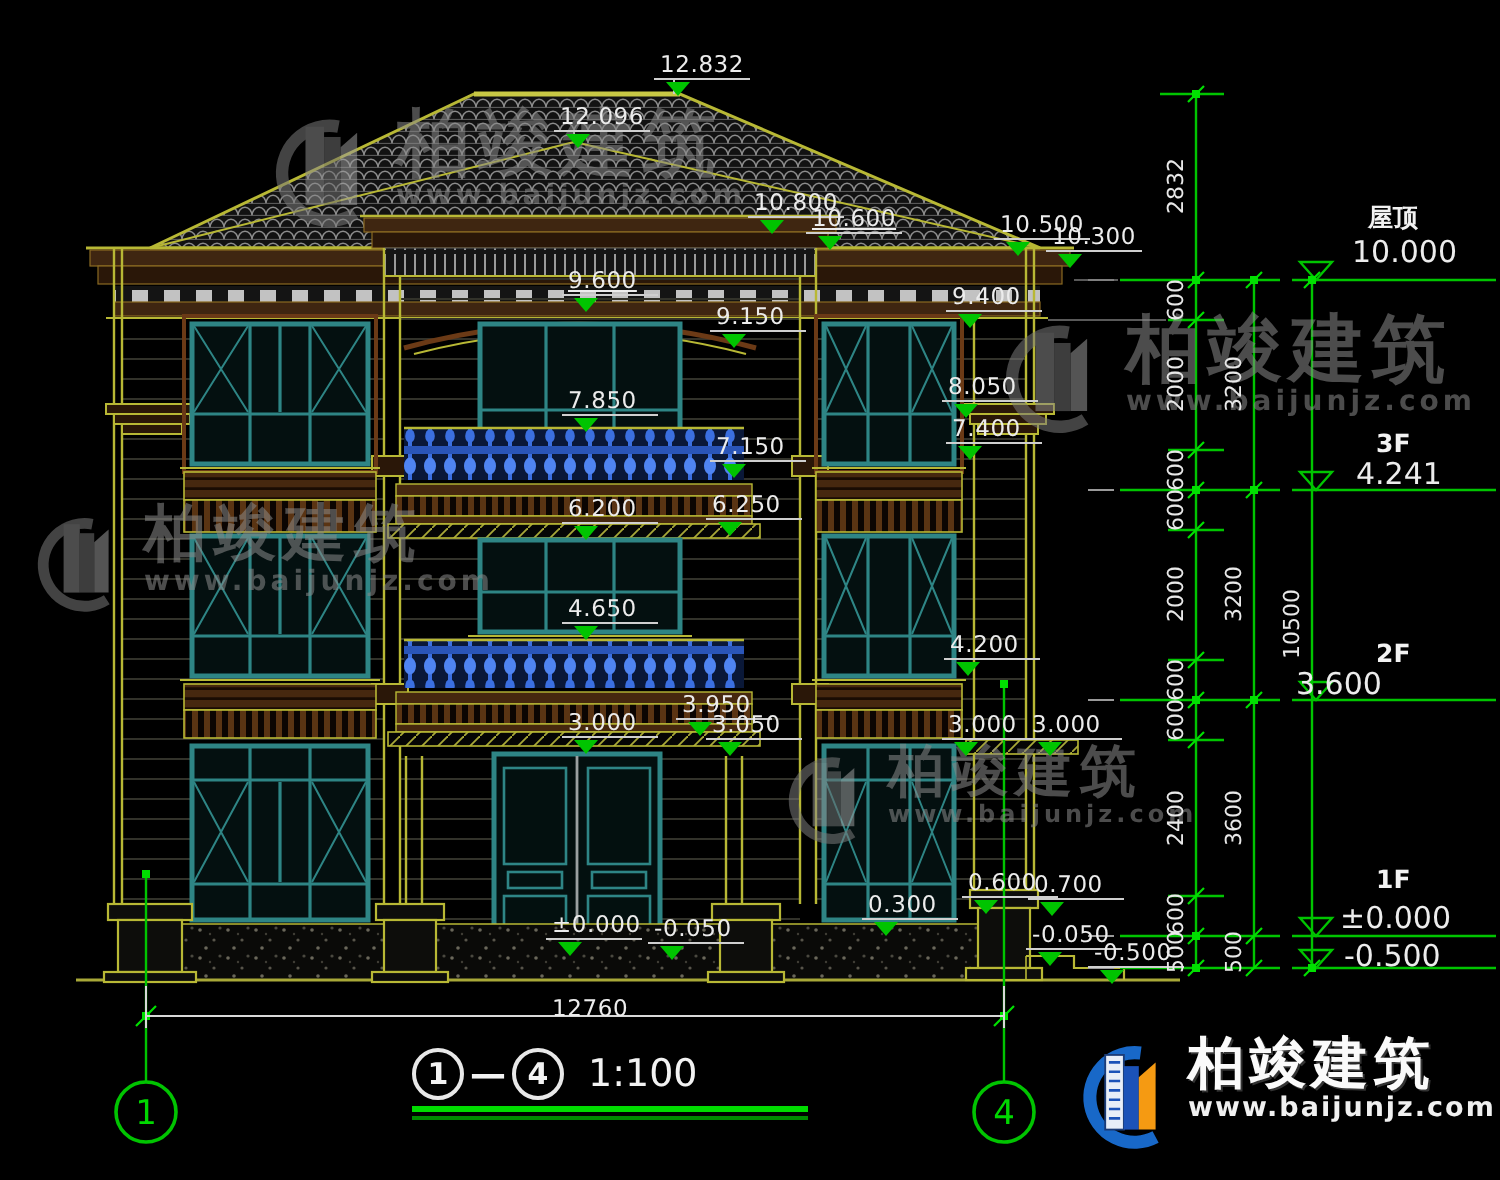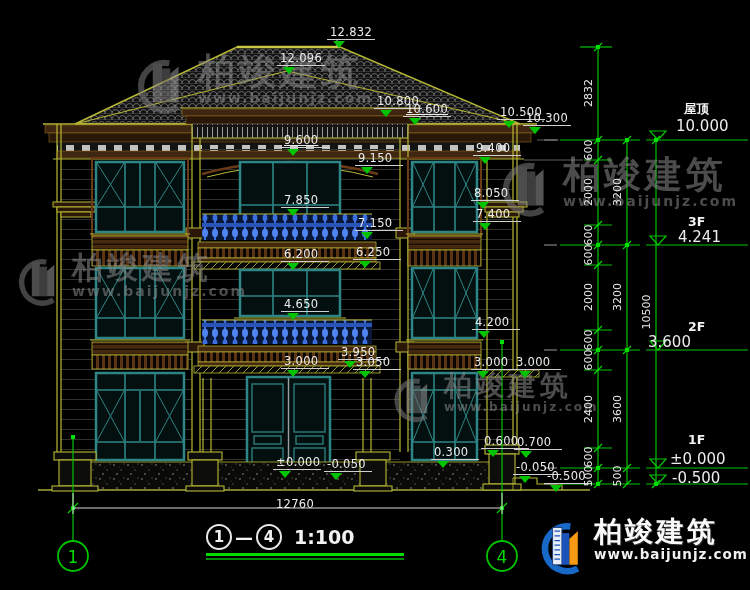--- a/index.html
+++ b/index.html
@@ -34,21 +34,21 @@
   .wm-a .wm-cn{font-size:37px;} .wm-b .wm-cn{font-size:37px;}
   .wm-c .wm-cn{font-size:31px;} .wm-d .wm-cn{font-size:28px;}
   .wm-d .wm-url{font-size:12px;}
 
   
   .titlebar{position:absolute;left:206px;top:524px;display:flex;align-items:center;color:#f2f2f2;}
   .tb-circ{width:22px;height:22px;border:2px solid #e8e8e8;border-radius:50%;
            display:flex;align-items:center;justify-content:center;font-size:15px;font-weight:bold;}
   .tb-dash{margin:0 3px;font-size:18px;font-weight:bold;}
   .tb-title{font-size:23px;font-weight:bold;letter-spacing:1px;margin-left:4px;}
-  .tb-scale{font-size:19px;font-weight:bold;margin-left:12px;}
+  .tb-scale{font-size:19px;font-weight:normal;margin-left:12px;}
   .t-u1{position:absolute;left:206px;top:553px;width:198px;height:3px;background:#00dc00;}
   .t-u2{position:absolute;left:206px;top:558px;width:198px;height:2px;background:#008a00;}
 
   
   .logo{position:absolute;left:533px;top:517px;display:flex;align-items:flex-start;}
   .logo-txt{margin-left:5px;}
   .logo-cn{color:#fafafa;font-size:28px;font-weight:bold;letter-spacing:3px;line-height:1.05;
            text-shadow:1px 1px 0 #333;white-space:nowrap;}
   .logo-url{color:#f0f0f0;font-size:13.5px;font-weight:bold;letter-spacing:1px;white-space:nowrap;}
 </style>

